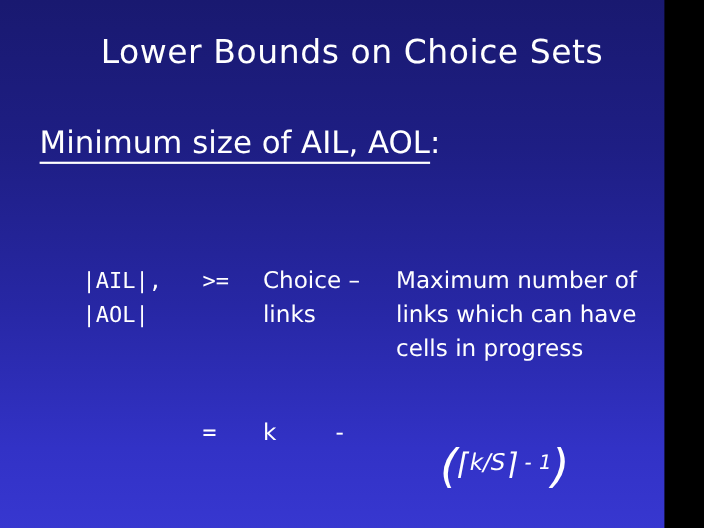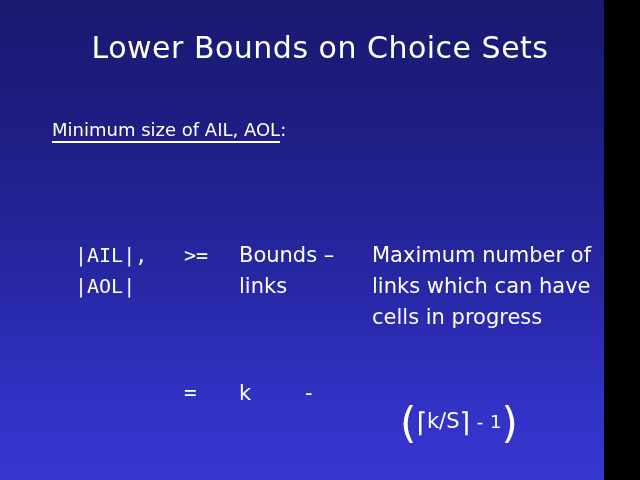--- a/index.html
+++ b/index.html
@@ -29,22 +29,22 @@
     line-height: 36px;
     letter-spacing: 0.5px;
     font-weight: 400;
     white-space: nowrap;
   }
 
   
   #subtitle {
     position: absolute;
     top: 116px;
-    left: 52px;
-    font-size: 18px;
+    left: 36px;
+    font-size: 28px;
     line-height: 28px;
     white-space: nowrap;
   }
   #subtitle .u {
     border-bottom: 2px solid #ffffff;
     padding-bottom: 1px;
   }
   #subtitle .colon {
     border-bottom: none;
   }
@@ -65,32 +65,32 @@
     font-size: 21px;
     line-height: 31px;
     white-space: pre-line;
   }
 
   
   .col-lhs  { left: 61px; }
   .col-rel  { left: 170px; }
   .col-mid  { left: 239px; }
   .col-op   { left: 305px; }
-  .col-rhs  { left: 360px; margin-left: 12px; }
+  .col-rhs  { left: 360px; }
 
   .mono {
     font-family: "DejaVu Sans Mono", monospace;
     font-size: 20px;
     letter-spacing: 0px;
     margin-left: 14px;
   }
 
   
   #row-equation .cell { font-size: 21px; }
-  #row-equation .col-rhs { left: 388px; top: -9px; }
+  #row-equation .col-rhs { left: 400px; top: -9px; font-style: italic; }
 
   .paren {
     font-size: 42px;
     line-height: 42px;
     vertical-align: middle;
     position: relative;
     top: 3px;
     font-family: "DejaVu Sans", sans-serif;
   }
   .ceil {
@@ -138,21 +138,21 @@
   <div id="title">Lower Bounds on Choice Sets</div>
 
   <div id="subtitle">
     <span class="u">Minimum size of AIL, AOL</span><span class="colon">:</span>
   </div>
 
   <div class="row" id="row-inequality">
     <div class="cell col-lhs mono">|AIL|,
 |AOL|</div>
     <div class="cell col-rel mono">&gt;=</div>
-    <div class="cell col-mid">Bounds –
+    <div class="cell col-mid">Choice –
 links</div>
     <div class="cell col-rhs">Maximum number of
 links which can have
 cells in progress</div>
   </div>
 
   <div class="row" id="row-equation">
     <div class="cell col-rel mono">=</div>
     <div class="cell col-mid">k</div>
     <div class="cell col-op">-</div>

